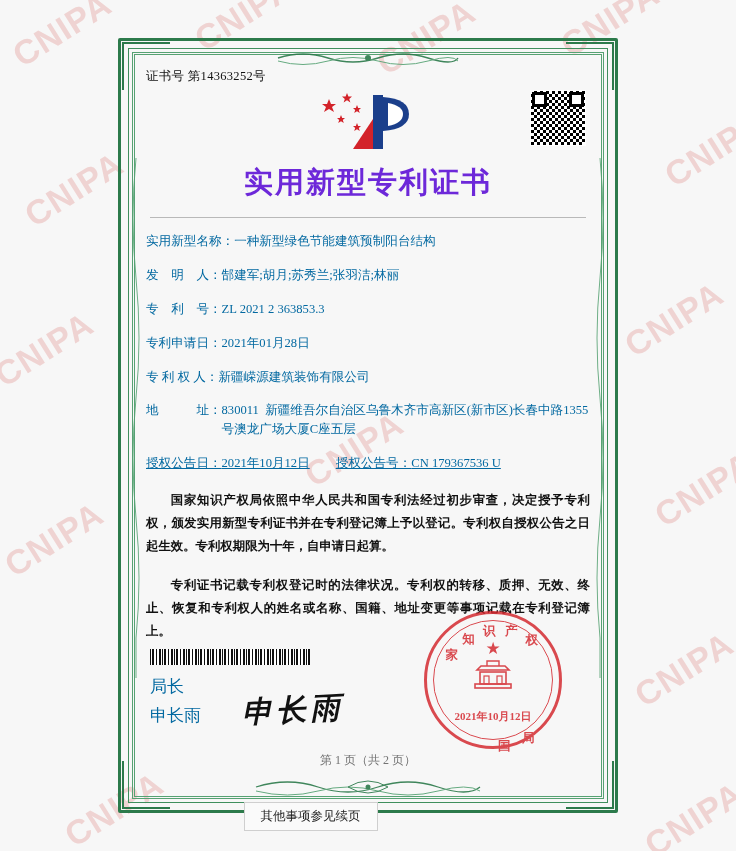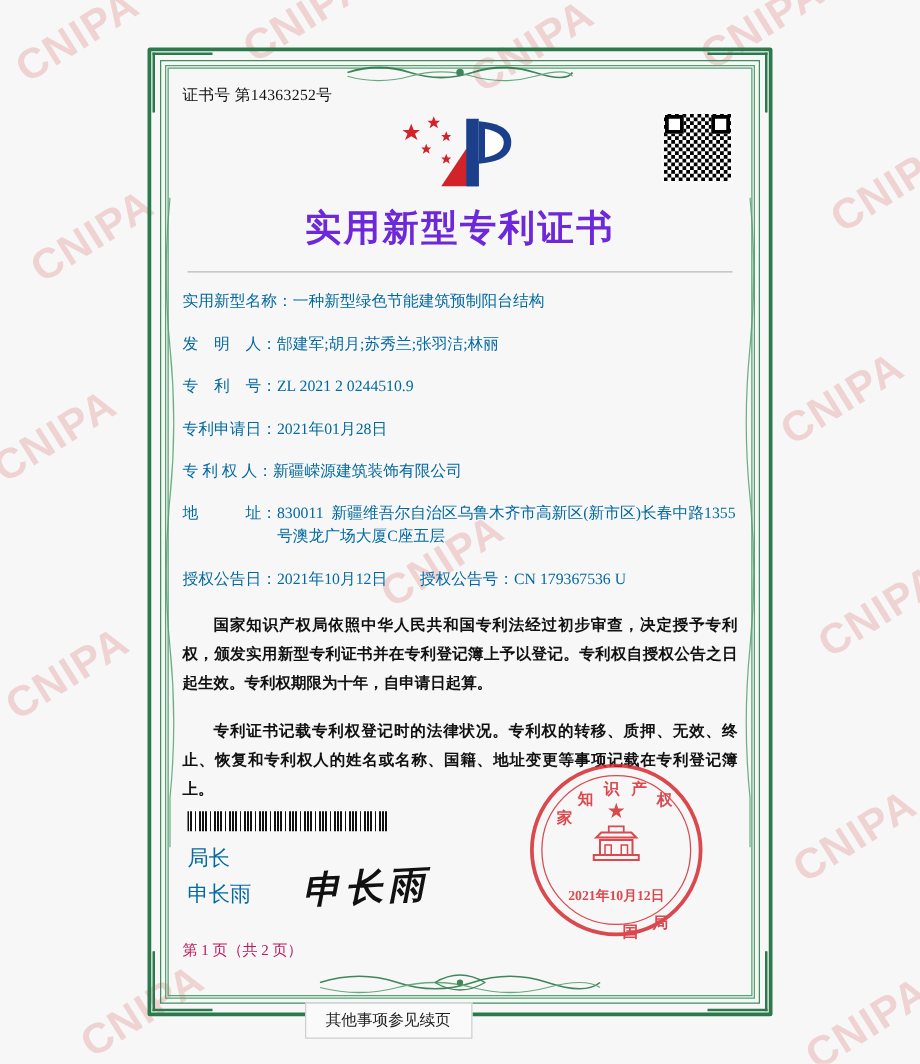--- a/index.html
+++ b/index.html
@@ -173,20 +173,21 @@
     flex: 0 0 auto;
     white-space: pre;
   }
   .fvalue {
     flex: 1 1 auto;
     white-space: pre-wrap;
   }
   .frow.two-col {
     justify-content: flex-start;
     gap: 0;
+    text-decoration: underline;
   }
   .col2-label { margin-left: 26px; white-space: pre; }
 
   .para {
     margin-top: 16px;
     font-size: 12.4px;
     line-height: 1.85;
     text-align: justify;
     text-indent: 2em;
     color: #111;
@@ -283,22 +284,23 @@
     font-size: 11px;
     color: #d3232a;
     white-space: nowrap;
     font-weight: bold;
   }
 
   .page-foot {
     position: absolute;
     left: 0; right: 0;
     bottom: 14px;
+    text-align: center;
     font-size: 12px;
-    color: #be185d;
+    color: #737373;
   }
 
   .footer-note {
     position: absolute;
     left: 50%;
     transform: translateX(-50%);
     bottom: 20px;
     border: 1px solid #cfcfcf;
     background: #fafafa;
     padding: 5px 16px;
@@ -397,21 +399,21 @@
           <span class="fvalue">一种新型绿色节能建筑预制阳台结构</span>
         </div>
 
         <div class="frow">
           <span class="flabel">发　明　人：</span>
           <span class="fvalue">郜建军;胡月;苏秀兰;张羽洁;林丽</span>
         </div>
 
         <div class="frow">
           <span class="flabel">专　利　号：</span>
-          <span class="fvalue">ZL 2021 2 0244510.9</span>
+          <span class="fvalue">ZL 2021 2 363853.3</span>
         </div>
 
         <div class="frow">
           <span class="flabel">专利申请日：</span>
           <span class="fvalue">2021年01月28日</span>
         </div>
 
         <div class="frow">
           <span class="flabel">专 利 权 人：</span>
           <span class="fvalue">新疆嵘源建筑装饰有限公司</span>

